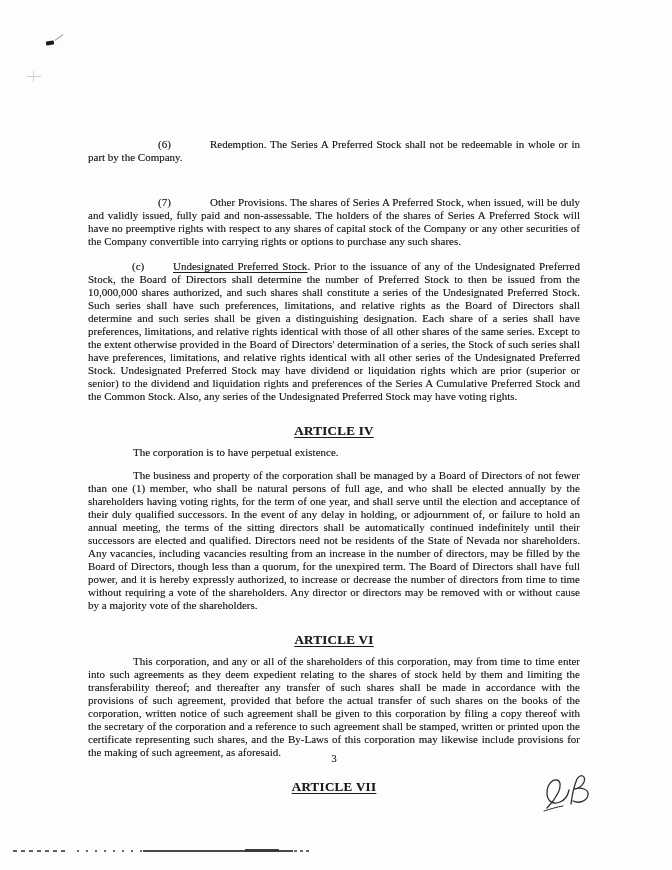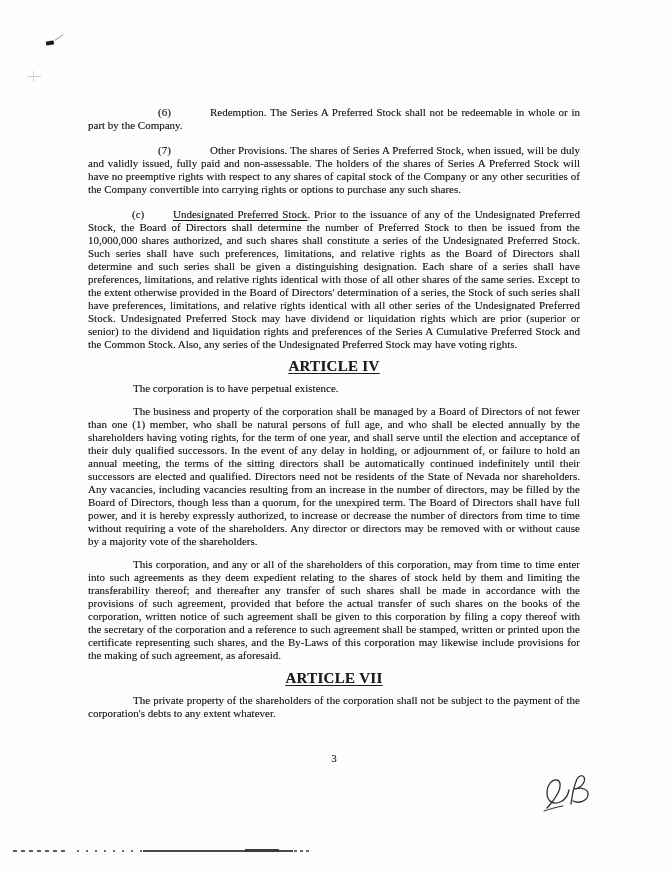--- a/index.html
+++ b/index.html
@@ -17,34 +17,34 @@
   .content{
     position:absolute;
     left:88px;top:106px;
     width:492px;
     color:#1c1c1c;
     font-size:11px;
     line-height:13px;
     text-align:justify;
   }
   .para{margin:0 0 12px 0; text-shadow:0 0 0.5px rgba(20,20,20,0.45);}
-  .para.numbered{text-indent:70px;}
+  .para.numbered{text-indent:70px;margin-top:32px;}
   .para.numbered .num{display:inline-block;width:52px;text-indent:0;}
   .para.clause-c{text-indent:44px;}
   .para.clause-c .clabel{display:inline-block;width:41px;text-indent:0;}
   .para.clause-c .uheading{text-decoration:underline;text-underline-offset:2px;}
   .para.body-indent{text-indent:45px;margin-bottom:10px;}
   .article-heading{
     text-align:center;
     font-weight:bold;
-    font-size:15px;
+    font-size:13px;
     letter-spacing:0.3px;
     text-decoration:underline;
     text-underline-offset:2px;
-    margin:9px 0 9px 0;
+    margin:21px 0 9px 0;
     text-shadow:0 0 0.5px rgba(20,20,20,0.5);
   }
   .clause-c{margin-bottom:4px;}
   .page-number{
     position:absolute;
     left:88px;top:752px;width:492px;
     text-align:center;
     font-size:11px;color:#222;
     text-shadow:0 0 0.5px rgba(20,20,20,0.4);
   }
@@ -88,24 +88,24 @@
 
     <p class="para numbered"><span class="num">(7)</span><span>Other Provisions. The shares of Series A Preferred Stock, when issued, will be duly and validly issued, fully paid and non-assessable. The holders of the shares of Series A Preferred Stock will have no preemptive rights with respect to any shares of capital stock of the Company or any other securities of the Company convertible into carrying rights or options to purchase any such shares.</span></p>
 
     <p class="para clause-c"><span class="clabel">(c)</span><span class="uheading">Undesignated Preferred Stock</span><span>.  Prior to the issuance of any of the Undesignated Preferred Stock, the Board of Directors shall determine the number of Preferred Stock to then be issued from the 10,000,000 shares authorized, and such shares shall constitute a series of the Undesignated Preferred Stock.  Such series shall have such preferences, limitations, and relative rights as the Board of Directors shall determine and such series shall be given a distinguishing designation.  Each share of a series shall have preferences, limitations, and relative rights identical with those of all other shares of the same series.  Except to the extent otherwise provided in the Board of Directors' determination of a series, the Stock of such series shall have preferences, limitations, and relative rights identical with all other series of the Undesignated Preferred Stock. Undesignated Preferred Stock may have dividend or liquidation rights which are prior (superior or senior) to the dividend and liquidation rights and preferences of the Series A Cumulative Preferred Stock and the Common Stock.  Also, any series of the Undesignated Preferred Stock may have voting rights.</span></p>
 
     <div class="article-heading">ARTICLE IV</div>
     <p class="para body-indent">The corporation is to have perpetual existence.</p>
 
     <p class="para body-indent">The business and property of the corporation shall be managed by a Board of Directors of not fewer than one (1) member, who shall be natural persons of full age, and who shall be elected annually by the shareholders having voting rights, for the term of one year, and shall serve until the election and acceptance of their duly qualified successors.  In the event of any delay in holding, or adjournment of, or failure to hold an annual meeting, the terms of the sitting directors shall be automatically continued indefinitely until their successors are elected and qualified.  Directors need not be residents of the State of Nevada nor shareholders.  Any vacancies, including vacancies resulting from an increase in the number of directors, may be filled by the Board of Directors, though less than a quorum, for the unexpired term.  The Board of Directors shall have full power, and it is hereby expressly authorized, to increase or decrease the number of directors from time to time without requiring a vote of the shareholders.  Any director or directors may be removed with or without cause by a majority vote of the shareholders.</p>
 
+    <div class="article-heading">ARTICLE VI</div>
     <p class="para body-indent">This corporation, and any or all of the shareholders of this corporation, may from time to time enter into such agreements as they deem expedient relating to the shares of stock held by them and limiting the transferability thereof; and thereafter any transfer of such shares shall be made in accordance with the provisions of such agreement, provided that before the actual transfer of such shares on the books of the corporation, written notice of such agreement shall be given to this corporation by filing a copy thereof with the secretary of the corporation and a reference to such agreement shall be stamped, written or printed upon the certificate representing such shares, and the By-Laws of this corporation may likewise include provisions for the making of such agreement, as aforesaid.</p>
 
     <div class="article-heading">ARTICLE VII</div>
-    <p class="para body-indent">The private property of the shareholders of the corporation shall not be subject to the payment of the corporation's debts to any extent whatever.</p>
 
   </div>
 
   <div class="page-number">3</div>
 
   <svg class="initials" viewBox="0 0 56 40" fill="none" xmlns="http://www.w3.org/2000/svg">
     <path d="M6,34 C10,30 14,25 17,19 C20,13 20,7 16,6 C11,5 6,11 6,19 C6,27 12,31 19,28 C24,26 27,21 28,16" stroke="#2e2e2e" stroke-width="1.3" stroke-linecap="round" fill="none"></path>
     <path d="M30,30 C31,22 33,12 36,5 C40,-1 45,2 43,8 C41,13 36,15 33,15 C40,13 48,15 47,21 C46,27 38,30 32,27" stroke="#2e2e2e" stroke-width="1.3" stroke-linecap="round" fill="none"></path>
     <path d="M3,37 C9,35 16,33 22,32" stroke="#2e2e2e" stroke-width="1" stroke-linecap="round" fill="none"></path>
   </svg>

